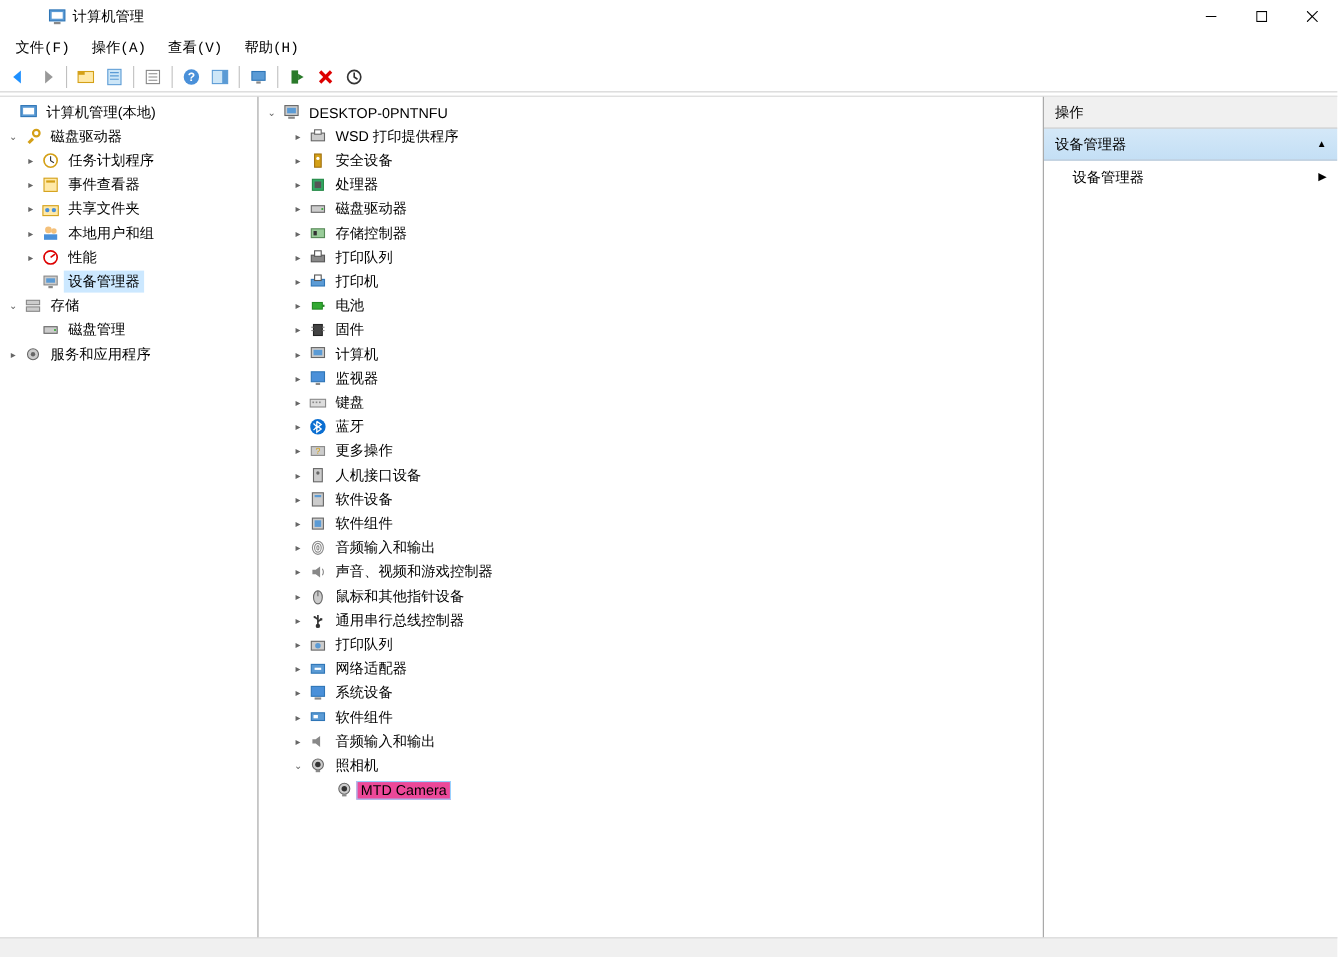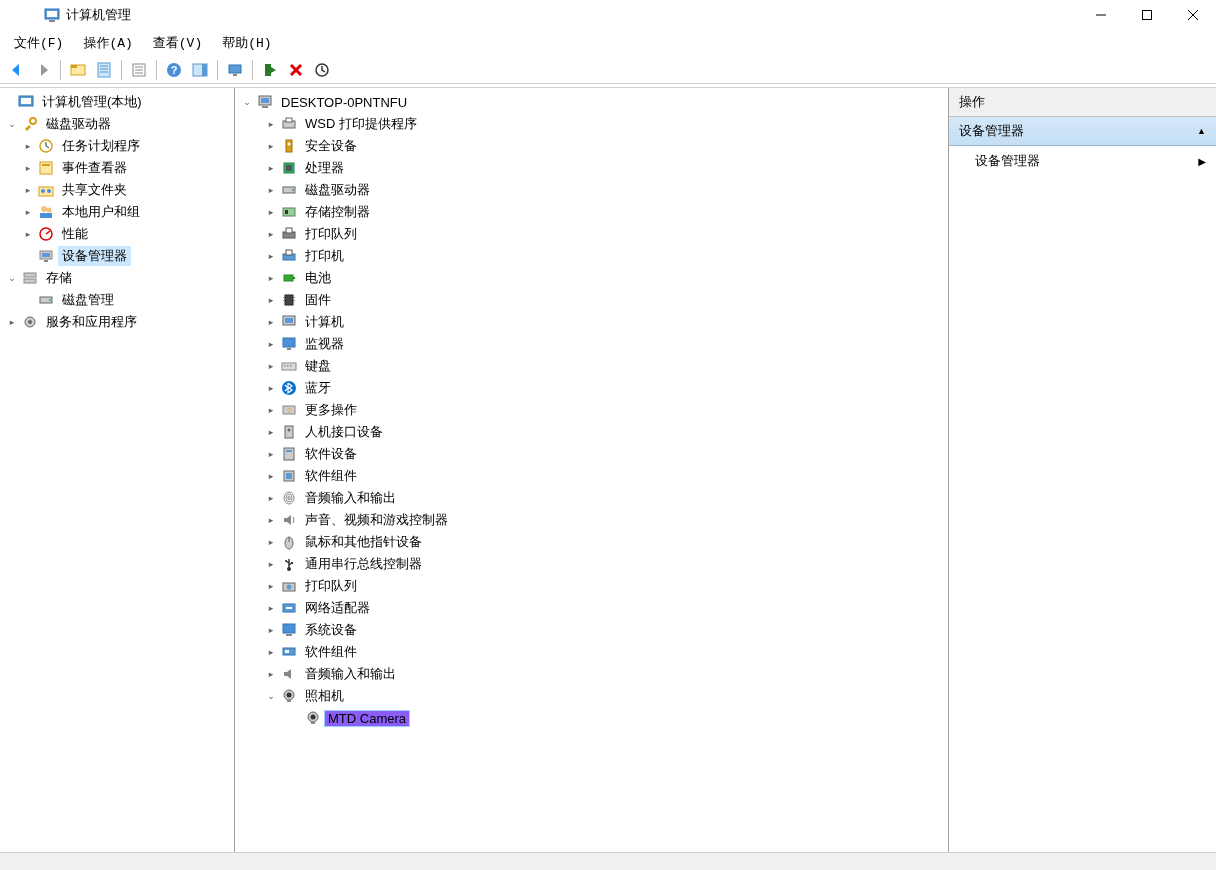--- a/index.html
+++ b/index.html
@@ -25,21 +25,21 @@
 .content { display: flex; height: calc(100% - 30px - 26px - 31px - 18px); border-top: 1px solid #d0d0d0; }
 .panel { border-left: 1px solid #a0a0a0; overflow: auto; background: #fff; }
 .panel:first-child { border-left: none; }
 .left-panel { width: 234px; padding-top: 3px; }
 .mid-panel { flex: 1; padding-top: 3px; }
 .right-panel { width: 268px; }
 
 
 .tree { font-size: 13px; }
 .tree-row { display: flex; align-items: center; height: 22px; white-space: nowrap; cursor: default; }
-.tree-row.selected .tree-label { background: #8b5cf6; border: 1px solid #99d1ff; padding: 0 3px; margin-left: -1px; }
+.tree-row.selected .tree-label { background: #ec4899; border: 1px solid #99d1ff; padding: 0 3px; margin-left: -1px; }
 .tree-row.highlighted .tree-label { background: #cce8ff; padding: 1px 4px; }
 .indent { display: inline-block; }
 .expander { width: 16px; display: inline-flex; align-items: center; justify-content: center; color: #666; font-size: 9px; }
 .expander.none { visibility: hidden; }
 .tree-icon { width: 16px; height: 16px; margin: 0 4px 0 2px; flex-shrink: 0; }
 .tree-label { padding: 1px 4px; }
 
 
 .rp-header { background: #f0f0f0; border-bottom: 1px solid #c0c0c0; padding: 5px 10px; font-size: 13px; }
 .rp-section { background: linear-gradient(#d4e8f8,#c4dff5); border-bottom: 1px solid #a0b8d0; padding: 5px 10px; font-size: 13px; display: flex; justify-content: space-between; align-items: center; }

